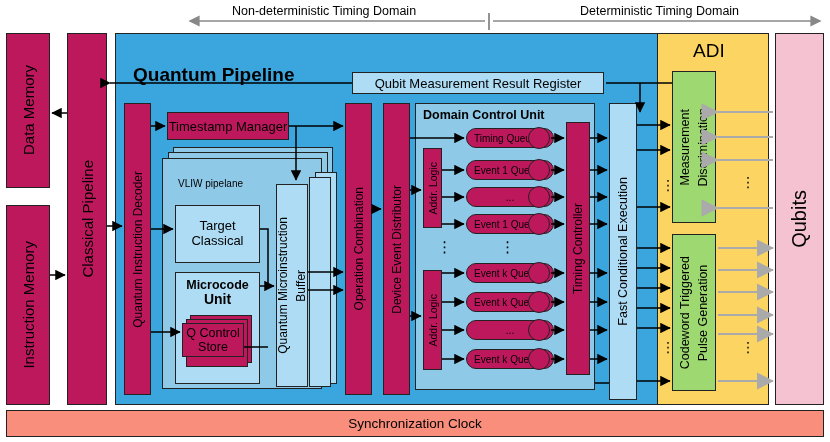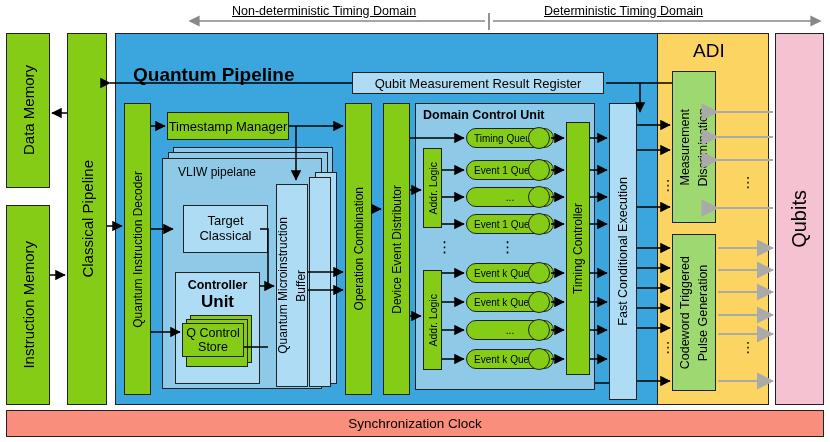--- a/index.html
+++ b/index.html
@@ -2,38 +2,38 @@
 <html><head>
 <meta charset="utf-8">
 <style>
   html,body{margin:0;padding:0;background:#fff;}
   body{width:830px;height:442px;position:relative;overflow:hidden;
        font-family:"Liberation Sans",sans-serif;color:#000;}
   .abs{position:absolute;box-sizing:border-box;}
   .bx{position:absolute;box-sizing:border-box;border:1.6px solid #222;
       display:flex;align-items:center;justify-content:center;text-align:center;}
   .vt{writing-mode:vertical-rl;transform:rotate(180deg);white-space:nowrap;}
-  .white{background:#84cc16;}
+  .white{background:#be185d;}
   .lblue{background:#aedcf4;}
   .mblue{background:#8fc9e8;}
   .dblue{background:#3ba6dd;}
   .yellow{background:#fcd462;}
   .green{background:#9ed870;}
   .pink{background:#f4c2d0;}
   .salmon{background:#f98e7c;}
   .cap{font-weight:bold;}
   .pill{border-radius:14px;}
   svg.ov{position:absolute;left:0;top:0;width:830px;height:442px;pointer-events:none;}
-  .hdr{position:absolute;font-size:12.5px;white-space:nowrap;text-decoration:underline;}
+  .hdr{position:absolute;font-size:12.5px;white-space:nowrap;}
 </style>
 </head>
 <body>
 
 <div class="hdr" style="left:232px;top:4px;">Non-deterministic Timing Domain</div>
-<div class="hdr" style="left:544px;top:4px;">Deterministic Timing Domain</div>
+<div class="hdr" style="left:580px;top:4px;">Deterministic Timing Domain</div>
 
 <svg class="ov">
   <defs>
     <marker id="ah" markerWidth="7" markerHeight="7" refX="6" refY="3.5" orient="auto">
       <polygon points="0,0 7,3.5 0,7" fill="#888"></polygon>
     </marker>
     <marker id="ahl" markerWidth="7" markerHeight="7" refX="1" refY="3.5" orient="auto">
       <polygon points="7,0 0,3.5 7,7" fill="#888"></polygon>
     </marker>
     <marker id="bk" markerWidth="7" markerHeight="7" refX="6.5" refY="3.5" orient="auto">
@@ -79,30 +79,30 @@
 </div>
 
 <div class="bx white" style="left:167px;top:112px;width:122px;height:28px;">
   <span style="font-size:13px;">Timestamp Manager</span>
 </div>
 
 <div class="bx mblue" style="left:173px;top:147px;width:160px;height:235px;display:block;"></div>
 <div class="bx mblue" style="left:168px;top:152px;width:160px;height:235px;display:block;"></div>
 <div class="bx mblue" style="left:162px;top:158px;width:160px;height:231px;display:block;"></div>
 
-<div class="abs" style="left:178px;top:165px;font-size:12px;">VLIW pipelane</div>
-
-<div class="bx lblue" style="left:175px;top:205px;width:85px;height:48px;flex-direction:column;line-height:1.15;margin-left:8px;">
+<div class="abs" style="left:178px;top:178px;font-size:10px;">VLIW pipelane</div>
+
+<div class="bx lblue" style="left:175px;top:205px;width:85px;height:58px;flex-direction:column;line-height:1.15;">
   <span style="font-size:13px;">Target</span>
   <span style="font-size:13px;">Classical</span>
 </div>
 
 <div class="bx lblue" style="left:175px;top:272px;width:85px;height:112px;flex-direction:column;justify-content:flex-start;padding-top:5px;line-height:1.12;">
-  <span class="cap" style="font-size:12.5px;">Controller</span>
-  <span class="cap" style="font-size:17px;">Unit</span>
+  <span class="cap" style="font-size:12.5px;">Microcode</span>
+  <span class="cap" style="font-size:14px;">Unit</span>
 </div>
 
 <div class="bx white" style="left:190px;top:315px;width:62px;height:48px;display:block;"></div>
 <div class="bx white" style="left:186px;top:319px;width:62px;height:48px;display:block;"></div>
 <div class="bx white" style="left:182px;top:323px;width:62px;height:34px;flex-direction:column;line-height:1.15;">
   <span style="font-size:12.5px;">Q Control</span>
   <span style="font-size:12.5px;">Store</span>
 </div>
 
 <div class="bx lblue" style="left:315px;top:172px;width:22px;height:212px;display:block;"></div>

